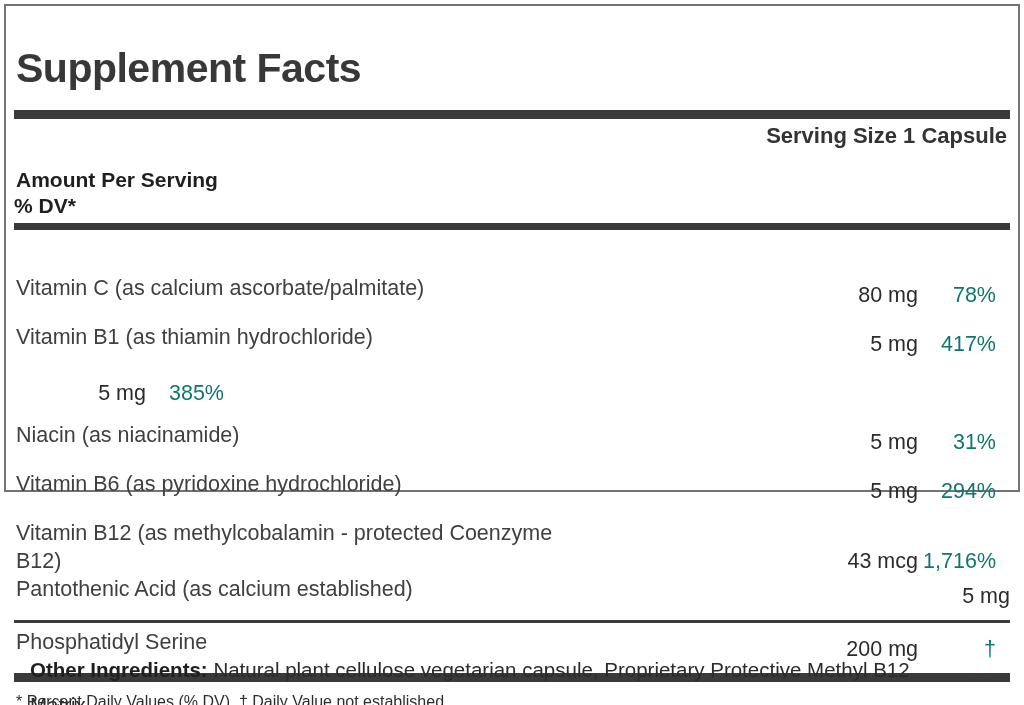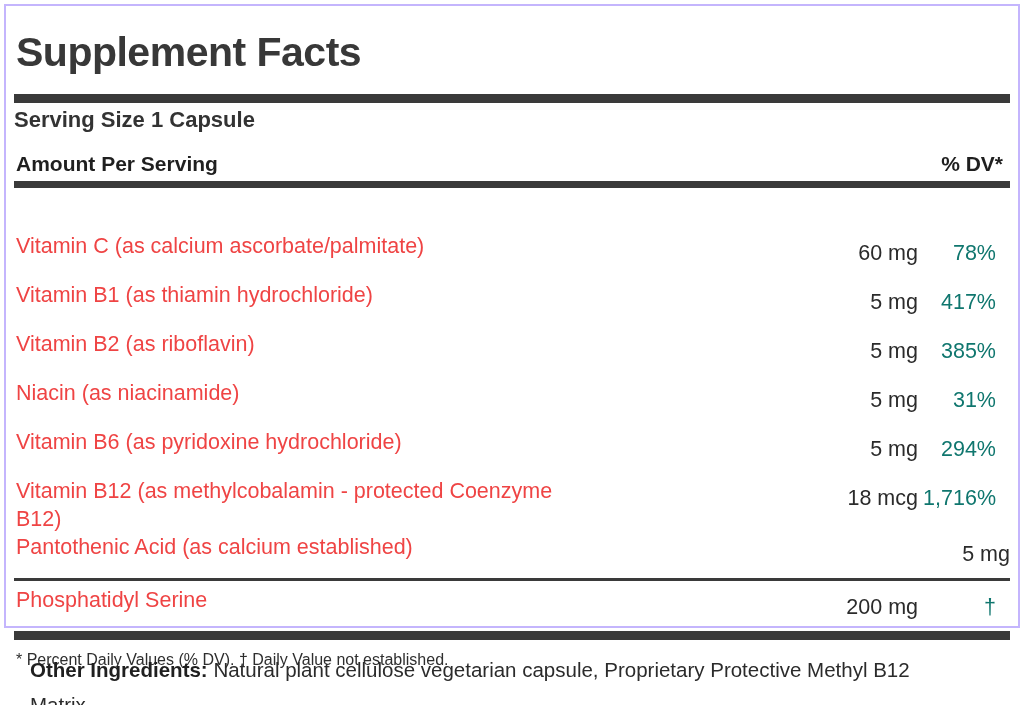--- a/index.html
+++ b/index.html
@@ -11,25 +11,25 @@
     font-family: "Liberation Sans", sans-serif;
     color: #2b2b2b;
     overflow: hidden;
     position: relative;
   }
   .facts-box {
     position: absolute;
     left: 4px;
     top: 4px;
     width: 1016px;
-    height: 624px;
+    height: 488px;
     box-sizing: border-box;
-    border: 2px solid #c4b5fd;
+    border: 2px solid #737373;
     background: #ffffff;
-    padding: 0 8px;
+    padding: 16px 8px;
   }
   .title {
     margin: 22px 0 0 2px;
     font-size: 41px;
     font-weight: bold;
     letter-spacing: -0.5px;
     line-height: 48px;
     color: #383838;
   }
   .bar {
@@ -38,49 +38,50 @@
   }
   .bar-thick { height: 9px; margin-top: 18px; }
   .bar-med   { height: 7px; margin-top: 4px; }
   .bar-thin  { height: 3px; margin-top: 10px; }
   .bar-bottom{ height: 9px; margin-top: 10px; }
   .serving {
     margin-top: 3px;
     font-size: 22px;
     font-weight: bold;
     line-height: 28px;
-    text-align: left;
+    text-align: right;
     padding-right: 3px;
     color: #333333;
   }
   .header-row {
     display: flex;
     justify-content: space-between;
     margin-top: 17px;
     font-size: 21px;
     font-weight: bold;
     line-height: 26px;
     color: #1f1f1f;
+    flex-direction: column;
   }
   .header-row .hdr-left { padding-left: 2px; }
   .header-row .hdr-right { padding-right: 7px; }
   .rows { margin-top: 44px; }
   .row {
     display: flex;
     align-items: flex-start;
     margin-bottom: 14px;
     padding-left: 2px;
   }
-  .row.tight { margin-bottom: 0; }
+  .row.tight { margin-bottom: 0; align-items: flex-end; }
   .cell-name {
     flex: 1;
     font-size: 21.5px;
     line-height: 28px;
     white-space: pre-line;
-    color: #ef4444;
+    color: #404040;
   }
   .cell-amt {
     width: 130px;
     text-align: right;
     font-size: 21.5px;
     line-height: 28px;
     padding-top: 7px;
     white-space: nowrap;
     color: #2b2b2b;
   }
@@ -130,52 +131,51 @@
     <div class="hdr-left">Amount Per Serving</div>
     <div class="hdr-right">% DV*</div>
   </div>
 
   <div class="bar bar-med"></div>
 
   <div class="rows">
 
     <div class="row">
       <div class="cell-name">Vitamin C (as calcium ascorbate/palmitate)</div>
-      <div class="cell-amt">60 mg</div>
+      <div class="cell-amt">80 mg</div>
       <div class="cell-dv">78%</div>
     </div>
 
     <div class="row">
       <div class="cell-name">Vitamin B1 (as thiamin hydrochloride)</div>
       <div class="cell-amt">5 mg</div>
       <div class="cell-dv">417%</div>
     </div>
 
     <div class="row">
-      <div class="cell-name">Vitamin B2 (as riboflavin)</div>
       <div class="cell-amt">5 mg</div>
       <div class="cell-dv">385%</div>
     </div>
 
     <div class="row">
       <div class="cell-name">Niacin (as niacinamide)</div>
       <div class="cell-amt">5 mg</div>
       <div class="cell-dv">31%</div>
     </div>
 
     <div class="row">
       <div class="cell-name">Vitamin B6 (as pyridoxine hydrochloride)</div>
       <div class="cell-amt">5 mg</div>
       <div class="cell-dv">294%</div>
     </div>
 
     <div class="row tight">
       <div class="cell-name">Vitamin B12 (as methylcobalamin - protected Coenzyme
 B12)</div>
-      <div class="cell-amt">18 mcg</div>
+      <div class="cell-amt">43 mcg</div>
       <div class="cell-dv">1,716%</div>
     </div>
 
     <div class="row" style="margin-bottom:0;">
       <div class="cell-name">Pantothenic Acid (as calcium established)</div>
       <div class="cell-amt">5 mg</div>
     </div>
 
   </div>
 

